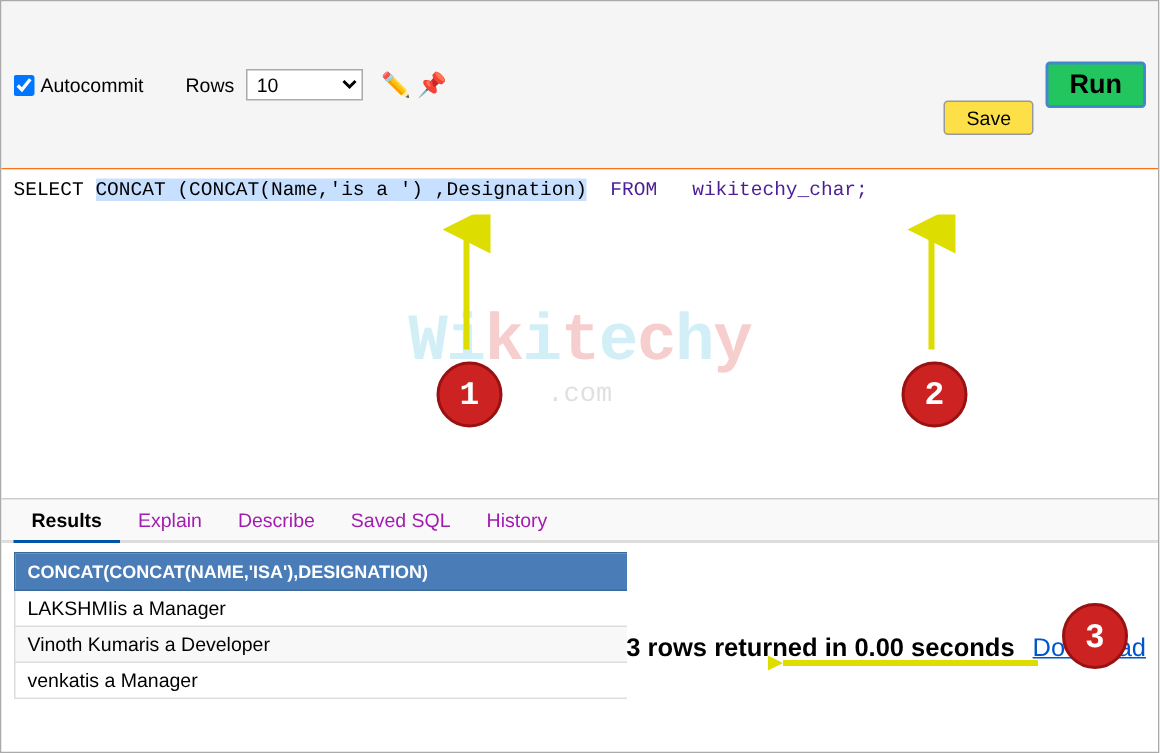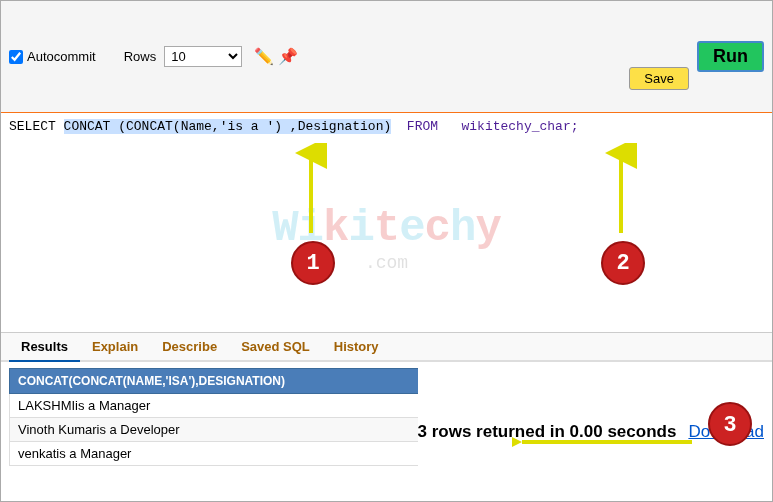--- a/index.html
+++ b/index.html
@@ -126,24 +126,23 @@
       display: flex;
       align-items: center;
       border-bottom: 2px solid #ddd;
       padding: 0 8px;
       background: #f9f9f9;
     }
     .tab-item {
       padding: 6px 12px;
       cursor: pointer;
       font-size: 13px;
-      color: #a16207;
+      color: #a21caf;
       border-bottom: 2px solid transparent;
       margin-bottom: -2px;
-      font-weight: bold;
     }
     .tab-item.active {
       color: #000;
       font-weight: bold;
       border-bottom: 2px solid #0055aa;
     }
     
     .results-area {
       flex: 1;
       display: flex;

